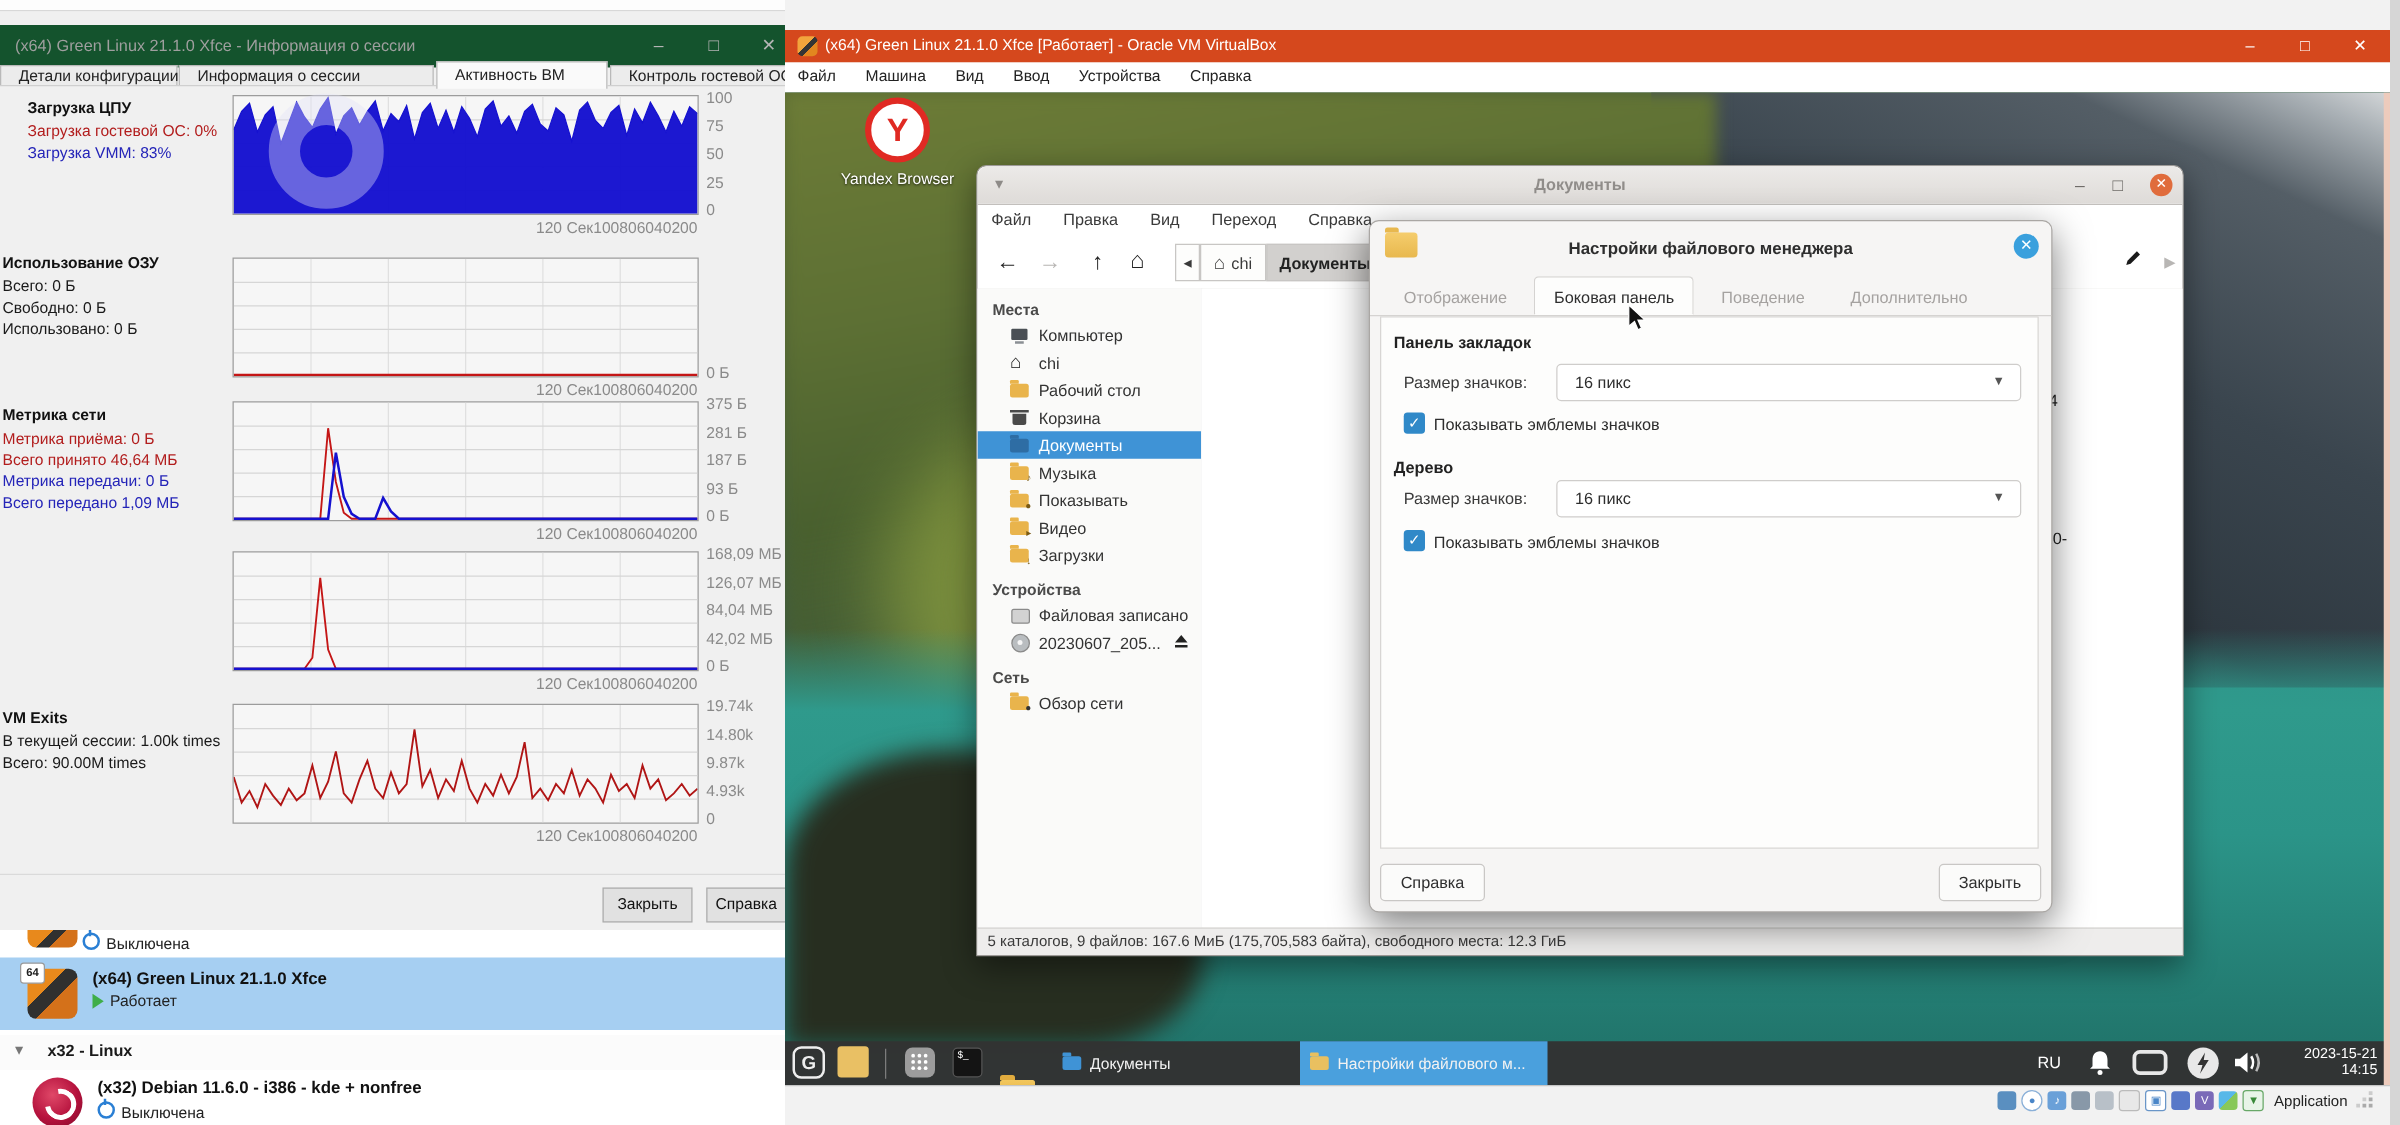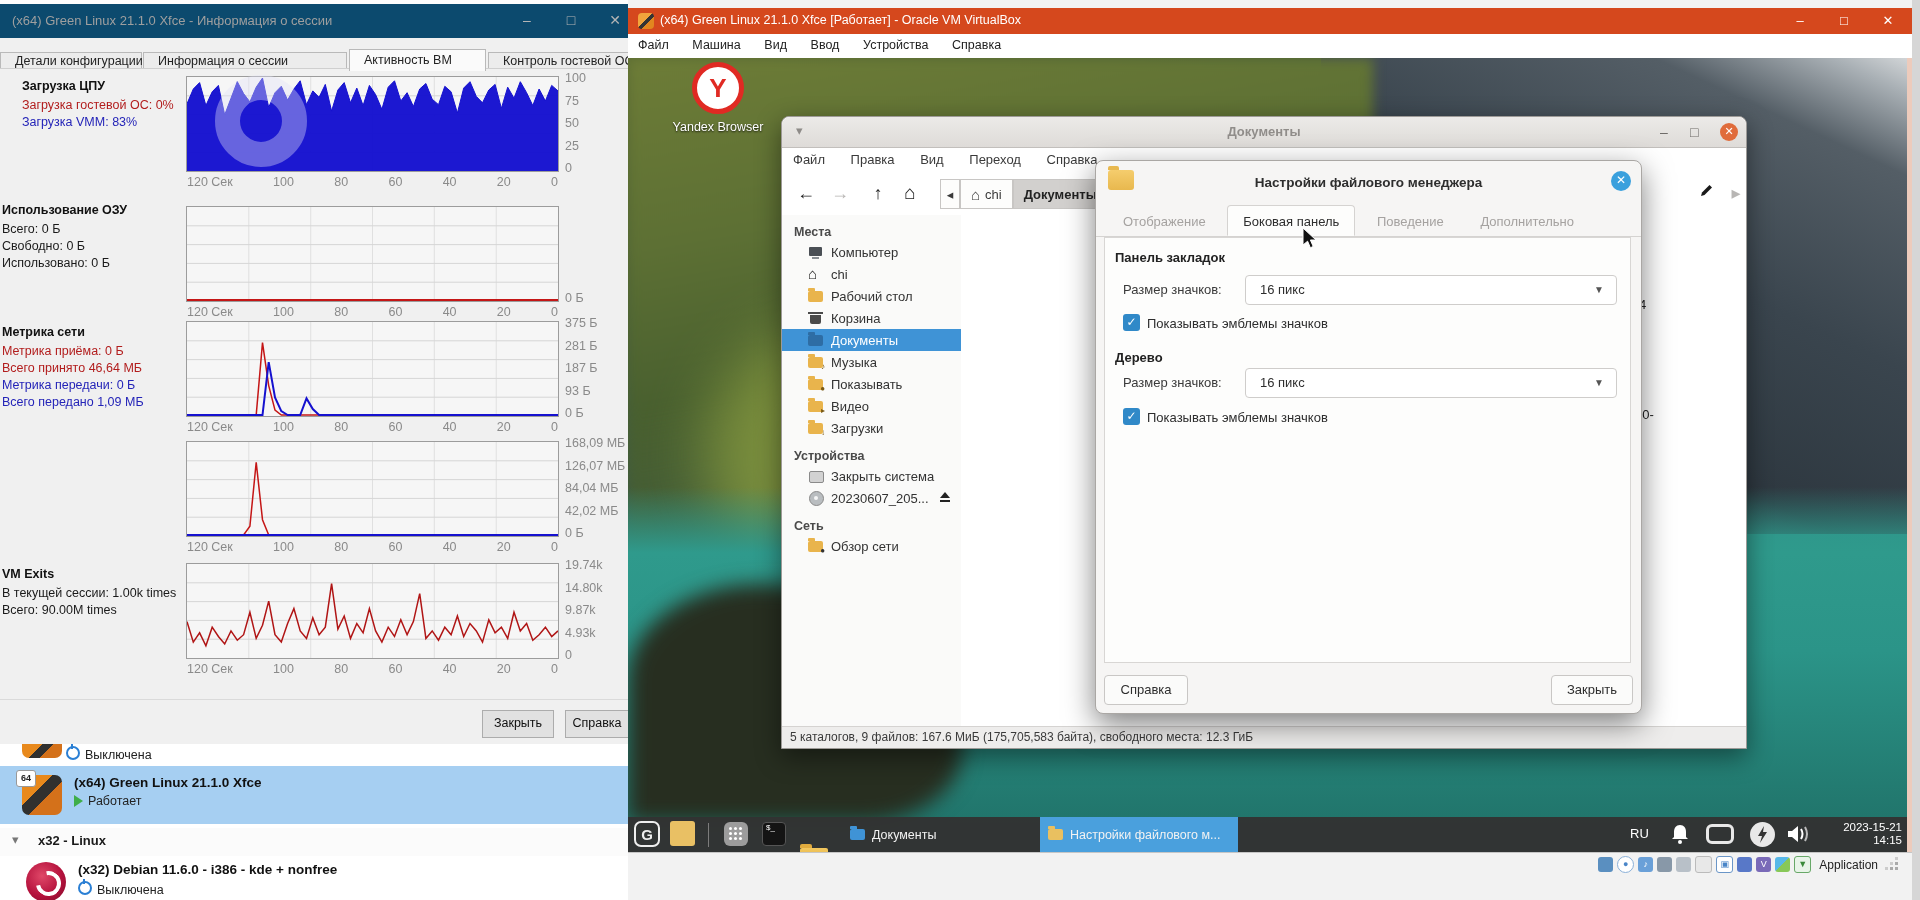--- a/index.html
+++ b/index.html
@@ -2,37 +2,37 @@
 <html><head>
 <meta charset="utf-8">
 <style>
   html,body{margin:0;padding:0;}
   body{width:1920px;height:900px;overflow:hidden;background:#f2f2f2;
        font-family:"Liberation Sans","DejaVu Sans",sans-serif;font-size:13px;color:#1a1a1a;position:relative;}
 
   
   .swin{position:absolute;left:0;top:0;width:628px;height:900px;background:#f0f0f0;overflow:hidden;}
   .swin-topstrip{position:absolute;left:0;top:0;width:628px;height:8px;background:#fdfdfd;border-bottom:1px solid #d8d8d8;}
-  .swin-title{position:absolute;left:0;top:4px;width:628px;height:34px;background:#0c4a6e;color:#9f9f9f;}
+  .swin-title{position:absolute;left:0;top:20px;width:628px;height:34px;background:#14532d;color:#9f9f9f;}
   .swin-title .t{position:absolute;left:12px;top:9px;font-size:13px;}
   .wb{position:absolute;top:0;width:44px;height:34px;text-align:center;line-height:32px;color:#b5b5b5;font-size:14px;}
   .swin-tabs{position:absolute;left:0;top:49px;width:628px;height:20px;}
   .stab{position:absolute;top:3px;height:17px;padding:0 14px;line-height:17px;font-size:12.5px;color:#222;
         background:#ececec;border:1px solid #b9b9b9;border-bottom:none;white-space:nowrap;}
   .stab.active{top:0;height:21px;line-height:20px;background:#fafafa;z-index:2;}
   .swin-page{position:absolute;left:0;top:68px;width:628px;height:631px;background:#f0f0f0;border-top:1px solid #cfcfcf;}
 
   .mtext{position:absolute;left:2px;width:182px;line-height:17px;font-size:12.5px;}
   .mtitle{font-weight:bold;color:#111;margin-bottom:2px;font-size:12.5px;}
   .ln-red{color:#b21d1d;} .ln-blue{color:#2424b8;} .ln-black{color:#1a1a1a;}
   .chartbox{position:absolute;left:186px;width:371px;height:94px;background:#f6f6f6;border:1px solid #9c9c9c;}
   .chart{position:absolute;left:0;top:0;right:0;bottom:0;}
   .ylab{position:absolute;left:378px;top:-6px;height:104px;width:72px;display:flex;flex-direction:column;
         justify-content:space-between;color:#8a8a8a;font-size:12.5px;white-space:nowrap;}
-  .xlab{position:absolute;left:0;top:98px;width:371px;display:flex;justify-content:space-between;
+  .xlab{position:absolute;left:0;top:98px;width:371px;display:flex;justify-content:flex-end;
         color:#8a8a8a;font-size:12.5px;white-space:nowrap;}
   .watermark{position:absolute;left:28px;top:-2px;width:92px;height:92px;border-radius:50%;
              border:25px solid rgba(225,225,248,0.38);box-sizing:border-box;pointer-events:none;}
 
   .swin-footer{position:absolute;left:0;top:699px;width:628px;height:44px;background:#f0f0f0;border-top:1px solid #dadada;border-bottom:1px solid #ababab;}
   .sbtn{position:absolute;top:10px;height:26px;background:#e1e1e1;border:1px solid #acacac;font-size:12.5px;
         text-align:center;line-height:24px;color:#111;}
 
   
   .vmlist{position:absolute;left:0;top:744px;width:628px;height:156px;background:#ffffff;}
@@ -46,21 +46,21 @@
   .badge64{position:absolute;left:-6px;top:-5px;width:18px;height:15px;background:#fff;border:1px solid #999;
            border-radius:3px;font-size:9px;font-weight:bold;text-align:center;line-height:14px;color:#222;}
   .vmname{font-weight:bold;font-size:13.5px;color:#111;}
   .vmstatus{font-size:12.5px;color:#222;margin-top:3px;}
   .grouprow{position:absolute;left:0;top:84px;width:628px;height:28px;background:#fbfbfb;}
   .debicon{position:absolute;width:40px;height:40px;border-radius:50%;background:radial-gradient(circle at 40% 35%,#e04868 0%,#b5123d 55%,#7d0a28 100%);}
   .debicon::after{content:"";position:absolute;left:10px;top:9px;width:17px;height:17px;border:4px solid #fff;
                   border-left-color:transparent;border-radius:50%;transform:rotate(35deg);}
 
   
-  .vmwin{position:absolute;left:628px;top:8px;width:1167px;height:868px;}
+  .vmwin{position:absolute;left:628px;top:24px;width:1167px;height:868px;}
   .vm-title{position:absolute;left:0;top:0;width:1284px;height:26px;background:#d5481d;color:#fff;}
   .vm-title .t{position:absolute;left:32px;top:5px;font-size:12.5px;}
   .vbx{position:absolute;left:10px;top:5px;width:16px;height:16px;border-radius:4px;
        background:linear-gradient(135deg,#f2a43c 0%,#f2a43c 45%,#343434 45%,#343434 62%,#e2861f 62%);}
   .vm-wb{position:absolute;top:0;width:40px;height:26px;color:#fff;text-align:center;line-height:25px;font-size:13px;}
   .vm-menu{position:absolute;left:0;top:26px;width:1284px;height:24px;background:#ffffff;border-bottom:1px solid #d9d9d9;}
   .vm-menu span{display:inline-block;padding:4px 10px;font-size:12.5px;color:#222;}
   .vm-desktop{position:absolute;left:0;top:50px;width:1284px;height:794px;overflow:hidden;background:#3a6a52;}
   .vm-status{position:absolute;left:0;top:844px;width:1284px;height:24px;background:#f2f2f2;border-top:1px solid #c6c6c6;}
 
@@ -555,21 +555,21 @@
               <span class="i-fold"></span>
               <span class="g">↓</span>
             </span>
           <span>Загрузки</span>
           </div>
         <div class="sh">Устройства</div>
         <div class="srow">
           <span class="si">
               <span class="i-drive"></span>
             </span>
-          <span>Закрыть система</span>
+          <span>Файловая записано</span>
           </div>
         <div class="srow">
           <span class="si">
               <span class="i-cd"></span>
             </span>
           <span>20230607_205...</span>
           <span class="eject"></span>
           </div>
         <div class="sh">Сеть</div>
         <div class="srow">

